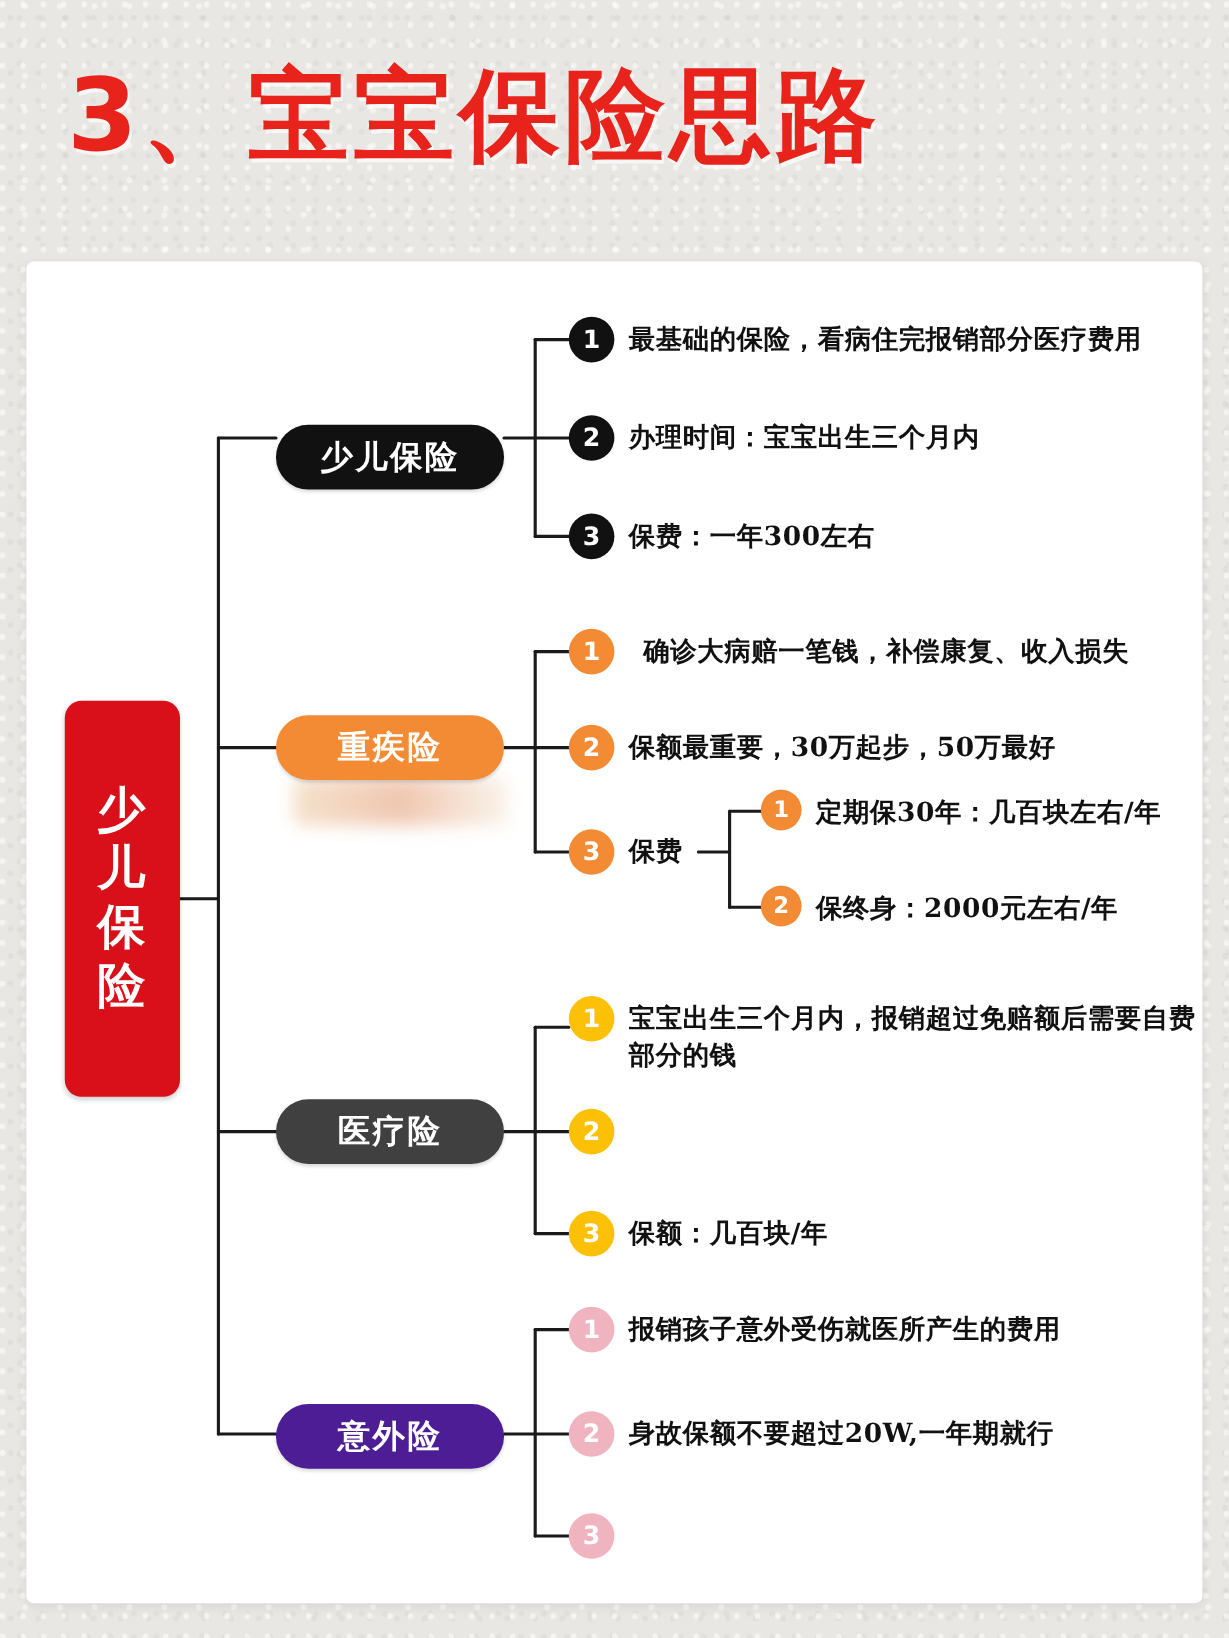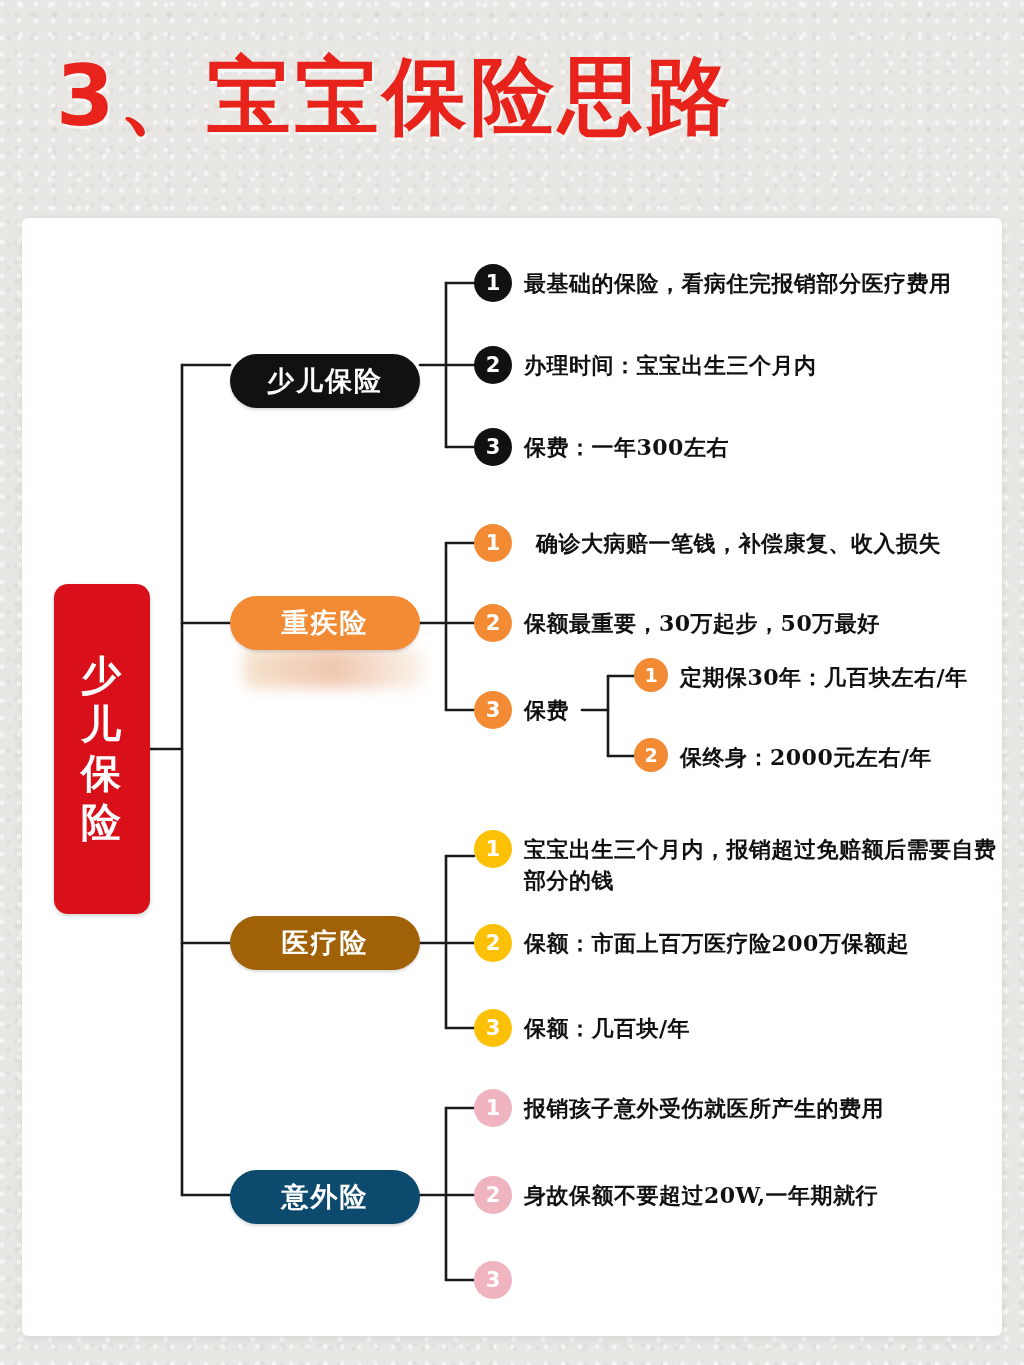--- a/index.html
+++ b/index.html
@@ -97,22 +97,22 @@
     justify-content: center;
     font-family: "DejaVu Sans", sans-serif;
     font-weight: 700;
     font-size: 27px;
     letter-spacing: 2px;
     color: #ffffff;
     box-shadow: 0 2px 3px rgba(0,0,0,0.15);
   }
   .branch-0 { left: 208px; top: 120px;  width: 190px; background: #111111; margin-top: 16px; }
   .branch-1 { left: 208px; top: 378px;  width: 190px; background: #f28b33; }
-  .branch-2 { left: 208px; top: 698px;  width: 190px; background: #a16207; color:#ffffff; }
-  .branch-3 { left: 208px; top: 952px;  width: 190px; background: #0c4a6e; color:#ffffff; }
+  .branch-2 { left: 208px; top: 698px;  width: 190px; background: #404040; color:#ffffff; }
+  .branch-3 { left: 208px; top: 952px;  width: 190px; background: #4c1d95; color:#ffffff; }
 
   
   .leaf {
     position: absolute;
     display: flex;
     align-items: flex-start;
   }
   .badge {
     flex: 0 0 auto;
     width: 38px;
@@ -260,21 +260,20 @@
     <div class="badge sm" style="background:#f28b33;">2</div>
     <div class="leaf-text nowrap">保终身：2000元左右/年</div>
   </div>
 
   <div class="leaf" style="left:452px; top:612px;">
     <div class="badge" style="background:#fcc107;">1</div>
     <div class="leaf-text w1">宝宝出生三个月内，报销超过免赔额后需要自费部分的钱</div>
   </div>
   <div class="leaf" style="left:452px; top:706px;">
     <div class="badge" style="background:#fcc107;">2</div>
-    <div class="leaf-text nowrap">保额：市面上百万医疗险200万保额起</div>
   </div>
   <div class="leaf" style="left:452px; top:791px;">
     <div class="badge" style="background:#fcc107;">3</div>
     <div class="leaf-text nowrap">保额：几百块/年</div>
   </div>
 
   <div class="leaf" style="left:452px; top:871px;">
     <div class="badge" style="background:#f0b3c0;">1</div>
     <div class="leaf-text nowrap">报销孩子意外受伤就医所产生的费用</div>
   </div>

